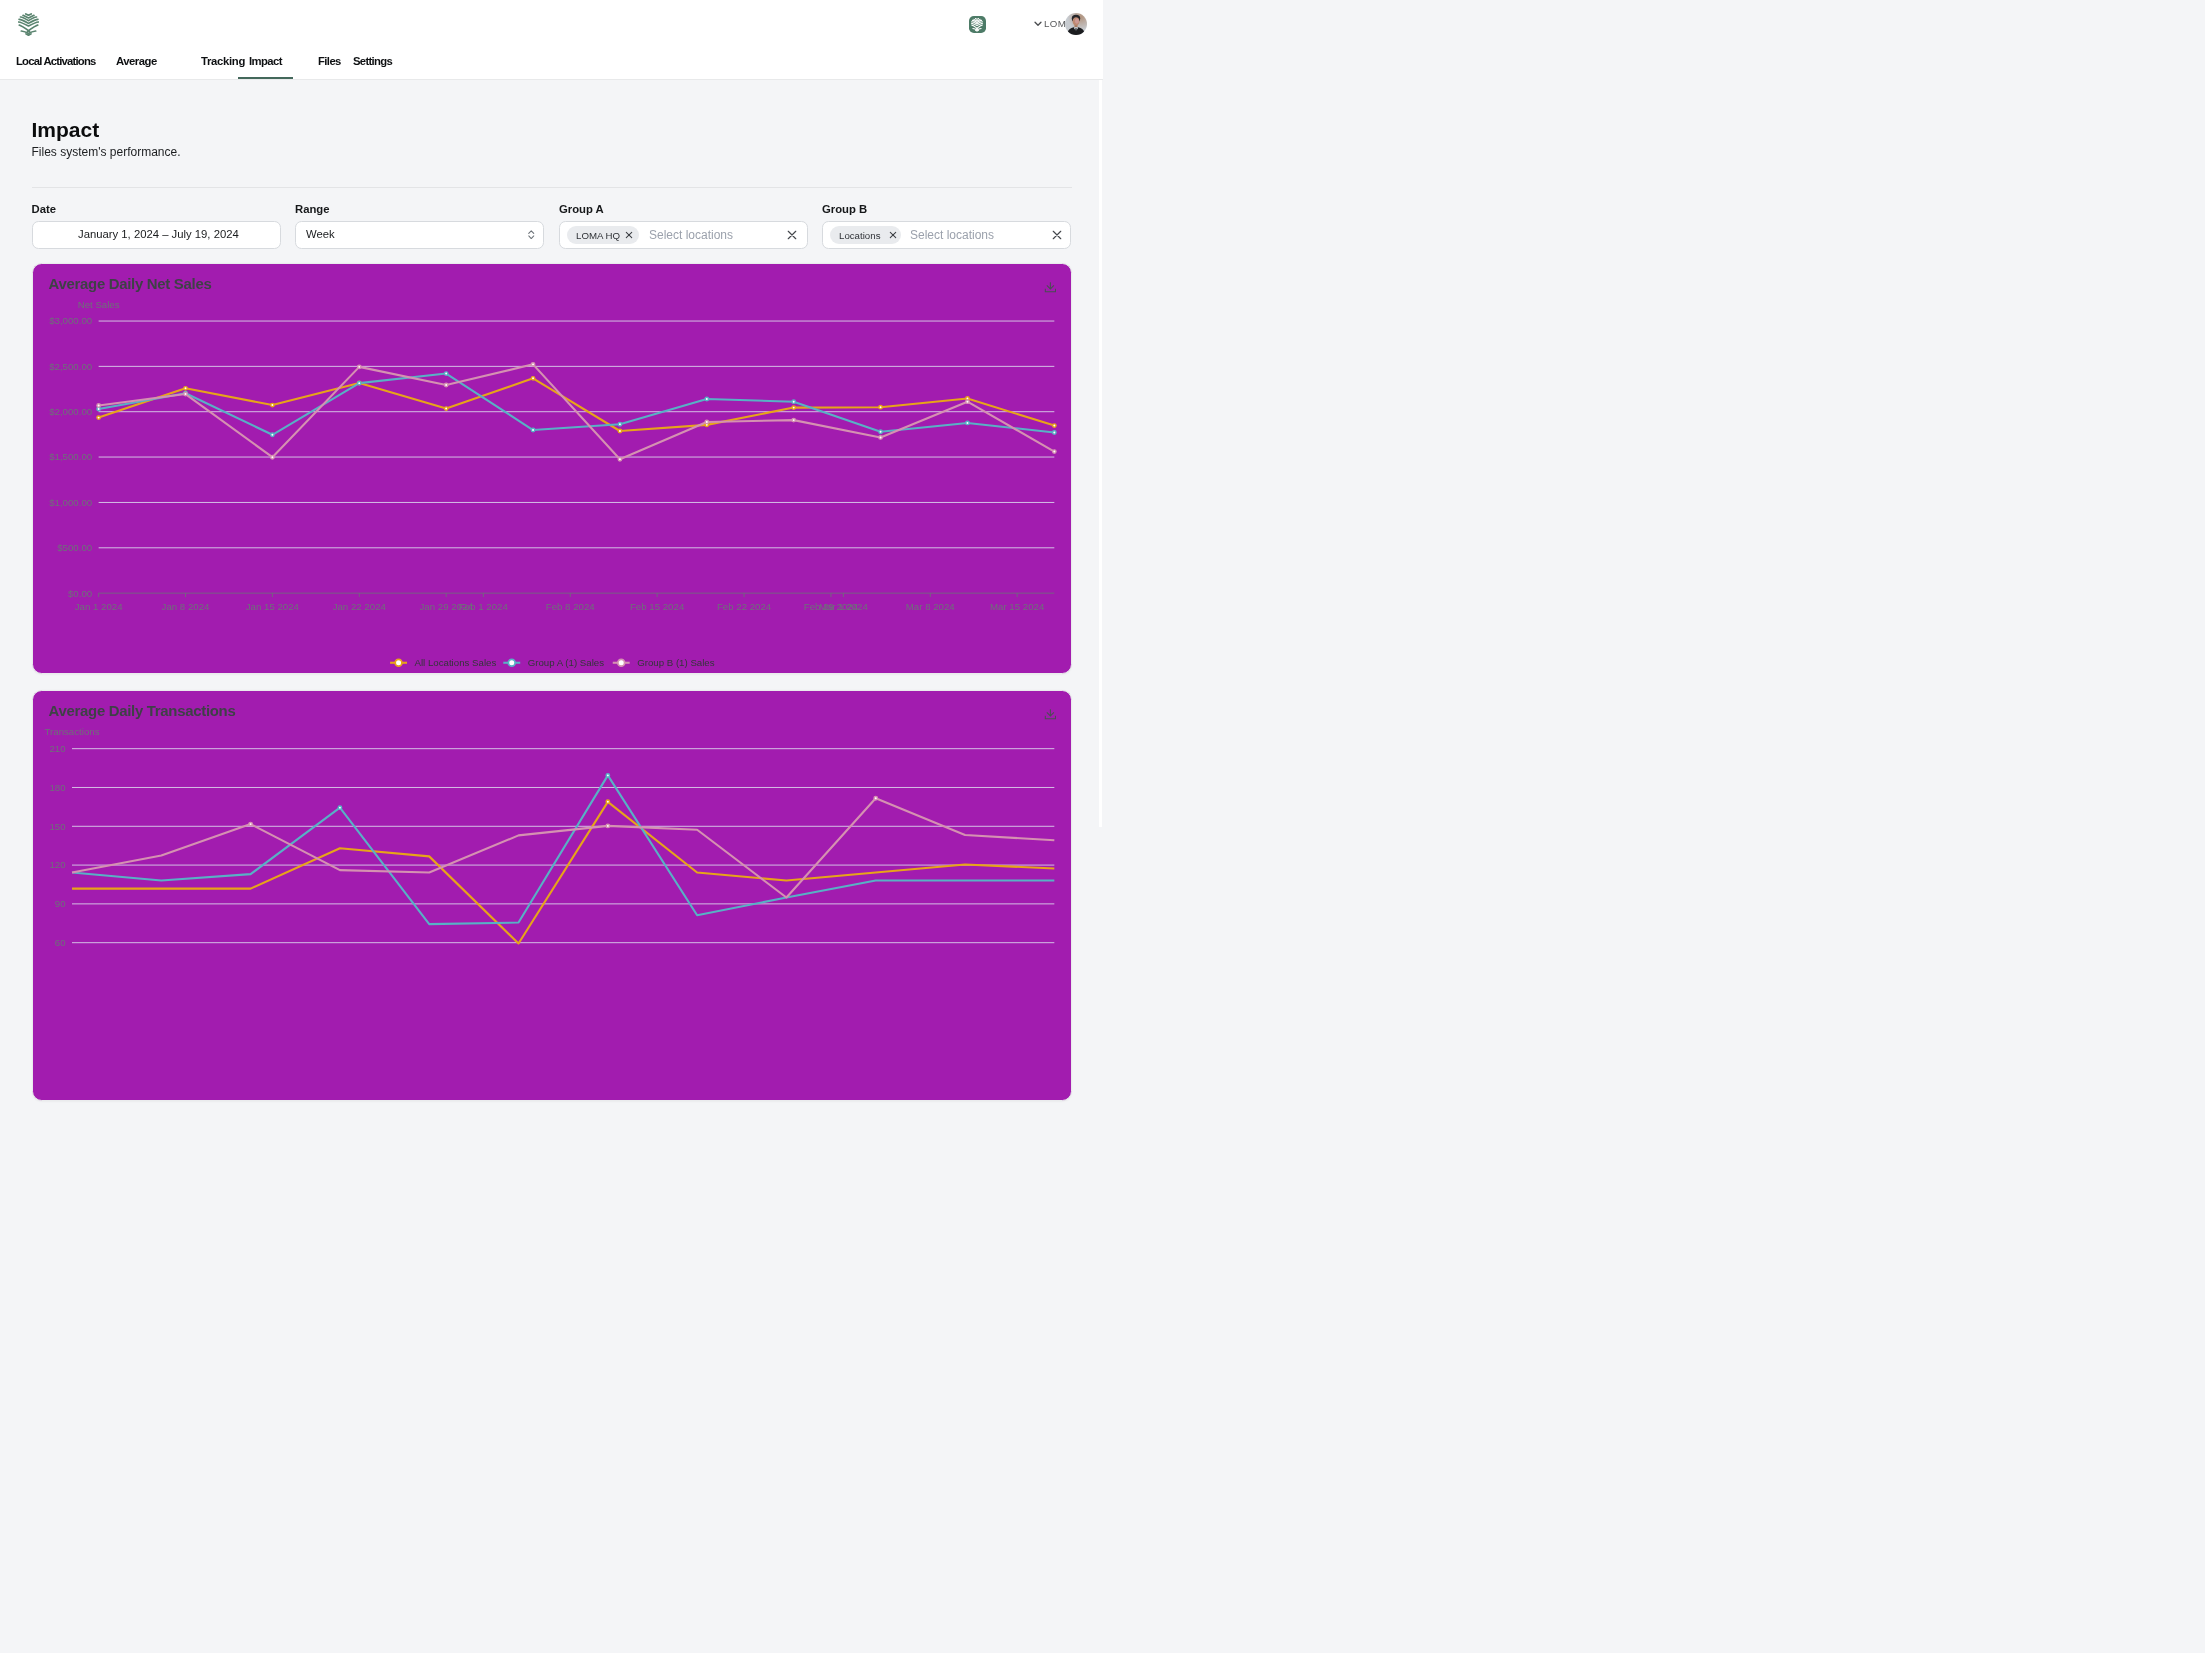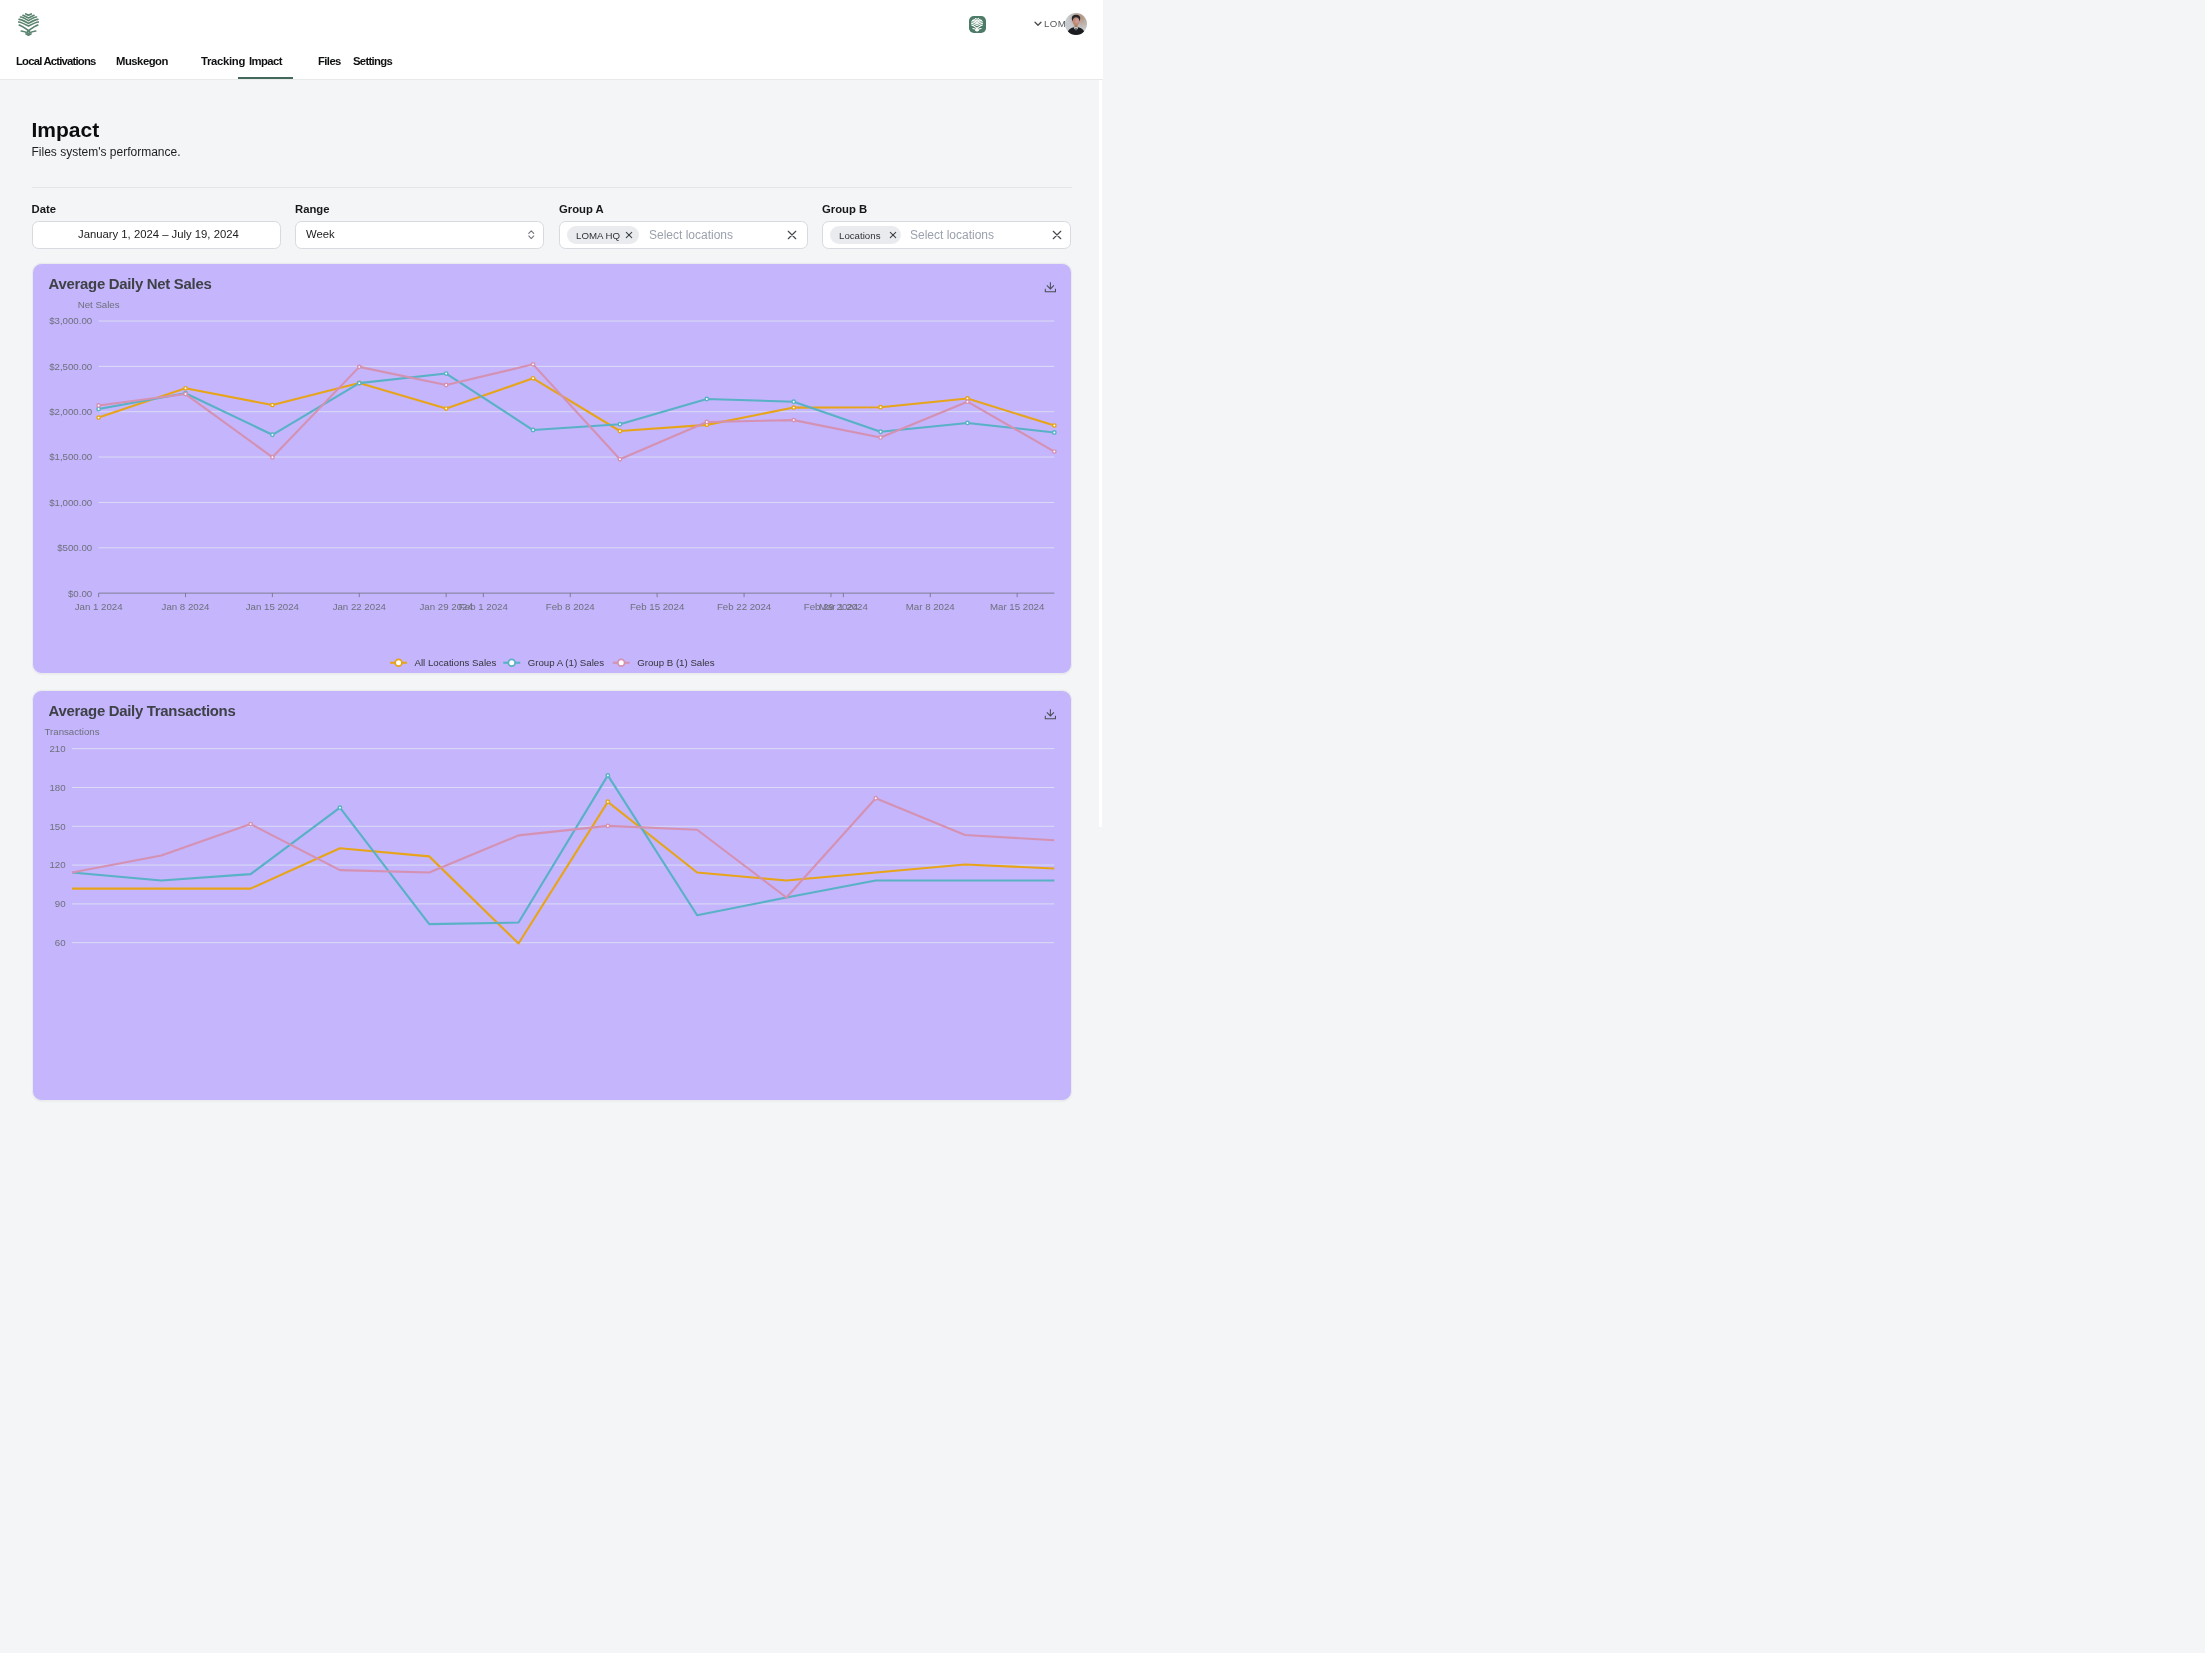--- a/index.html
+++ b/index.html
@@ -11,42 +11,42 @@
   .underline { position:absolute; top:77px; height:2.4px; background:#44685b; }
   h1.impact { position:absolute; left:31.5px; top:119px; font-size:21px; font-weight:bold; color:#0b0c0d; line-height:1; }
   .subtitle { position:absolute; left:31.5px; top:146px; font-size:12px; color:#1c1e20; line-height:1; }
   .hr1 { position:absolute; left:31.5px; top:187px; width:1040px; height:0.8px; background:#e3e4e6; }
   .flabel { position:absolute; top:204px; font-size:11.3px; font-weight:600; color:#16181a; line-height:1; }
   .fbox { position:absolute; top:221px; height:28px; background:#ffffff; border:0.8px solid #d7dade; border-radius:6.5px; }
   .ftext { position:absolute; top:229px; font-size:11.3px; color:#191b1d; line-height:1; }
   .chip { position:absolute; top:226px; height:18px; background:#e9ebee; border-radius:9px; }
   .chiptxt { position:absolute; top:231px; font-size:9.7px; color:#2f3237; line-height:1; }
   .placeholder { position:absolute; top:229px; font-size:12px; color:#9ba1ac; line-height:1; }
-  .card { position:absolute; left:31.5px; width:1040px; background:#c4b5fd; border:0.8px solid #eaebed; border-radius:9.7px; box-shadow:0 0.8px 1.6px rgba(20,20,30,0.04); }
+  .card { position:absolute; left:31.5px; width:1040px; background:#a21caf; border:0.8px solid #eaebed; border-radius:9.7px; box-shadow:0 0.8px 1.6px rgba(20,20,30,0.04); }
   svg text { font-family:"Liberation Sans", sans-serif; }
 </style>
 </head>
 <body>
 <div id="page">
 
 <header>
   <svg class="abs" style="left:18px; top:13px;" width="21" height="23.4" viewBox="0 0 100 122" preserveAspectRatio="none" fill="none" stroke="#5a846f" stroke-width="8.5" stroke-linecap="round" stroke-linejoin="round">
     <path d="M37,5 L50,12 L63,5"></path>
     <path d="M24,12 L50,26 L76,12"></path>
     <path d="M12,21 Q22,20 50,40 Q78,20 88,21"></path>
     <path d="M5,33 Q17,33 50,54 Q83,33 95,33"></path>
     <path d="M3,47 Q15,48 50,68 Q85,48 97,47"></path>
     <path d="M6,63 Q24,72 40,84 Q48,90 55,98"></path>
     <path d="M94,63 Q76,72 60,84 Q52,90 45,98"></path>
     <path d="M16,94 Q34,97 50,107 Q66,97 84,94"></path>
     <path d="M38,109 L50,116 L62,109"></path>
   </svg>
 
   <div class="nav-item" style="left:16px; letter-spacing:-0.8px;">Local Activations</div>
-  <div class="nav-item" style="left:116px; letter-spacing:-0.5px;">Muskegon</div>
+  <div class="nav-item" style="left:116px; letter-spacing:-0.5px;">Average</div>
   <div class="nav-item" style="left:181px; letter-spacing:-0.3px;margin-left:20px;">Tracking</div>
   <div class="nav-item" style="left:249px; letter-spacing:-0.6px;">Impact</div>
   <div class="nav-item" style="left:318px; letter-spacing:-0.6px;">Files</div>
   <div class="nav-item" style="left:353px; letter-spacing:-0.7px;">Settings</div>
   <div class="underline" style="left:238px; width:55px;"></div>
 
   <div class="abs" style="left:969px; top:16px; width:17px; height:17px; background:#4d7b67; border-radius:4.8px;"></div>
   <svg class="abs" style="left:971px; top:18px;" width="12" height="13.7" viewBox="0 0 100 122" preserveAspectRatio="none" fill="none" stroke="#ffffff" stroke-width="9.5" stroke-linecap="round" stroke-linejoin="round">
     <path d="M37,5 L50,12 L63,5"></path>
     <path d="M24,12 L50,26 L76,12"></path>

